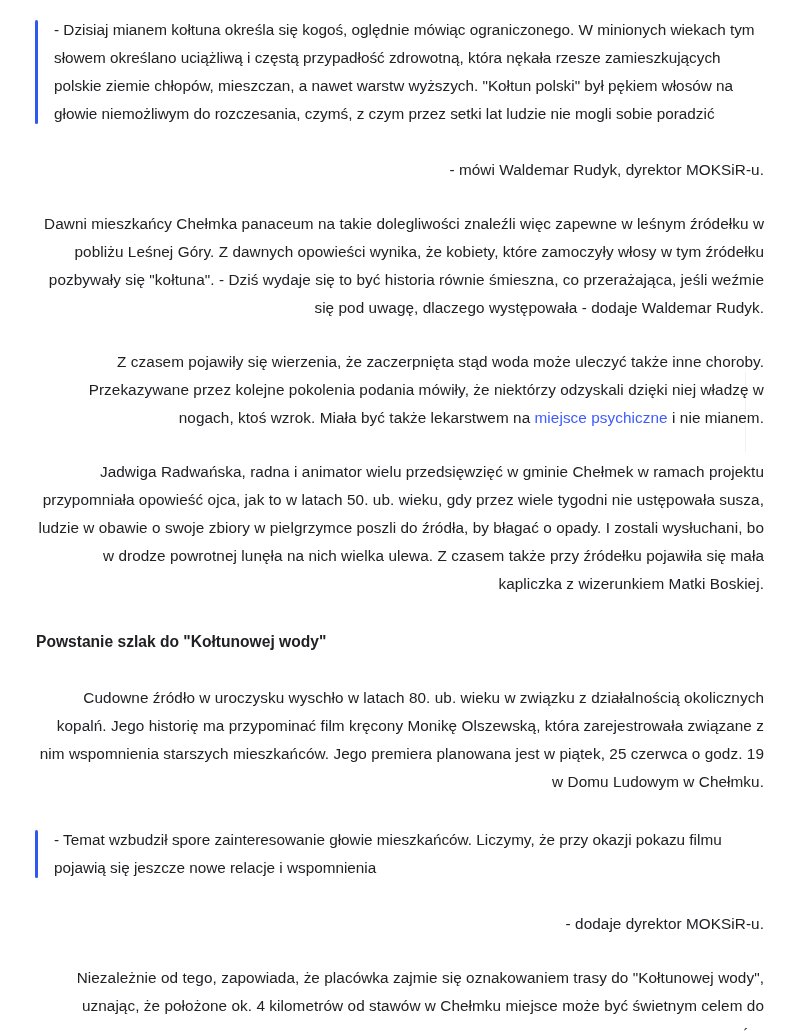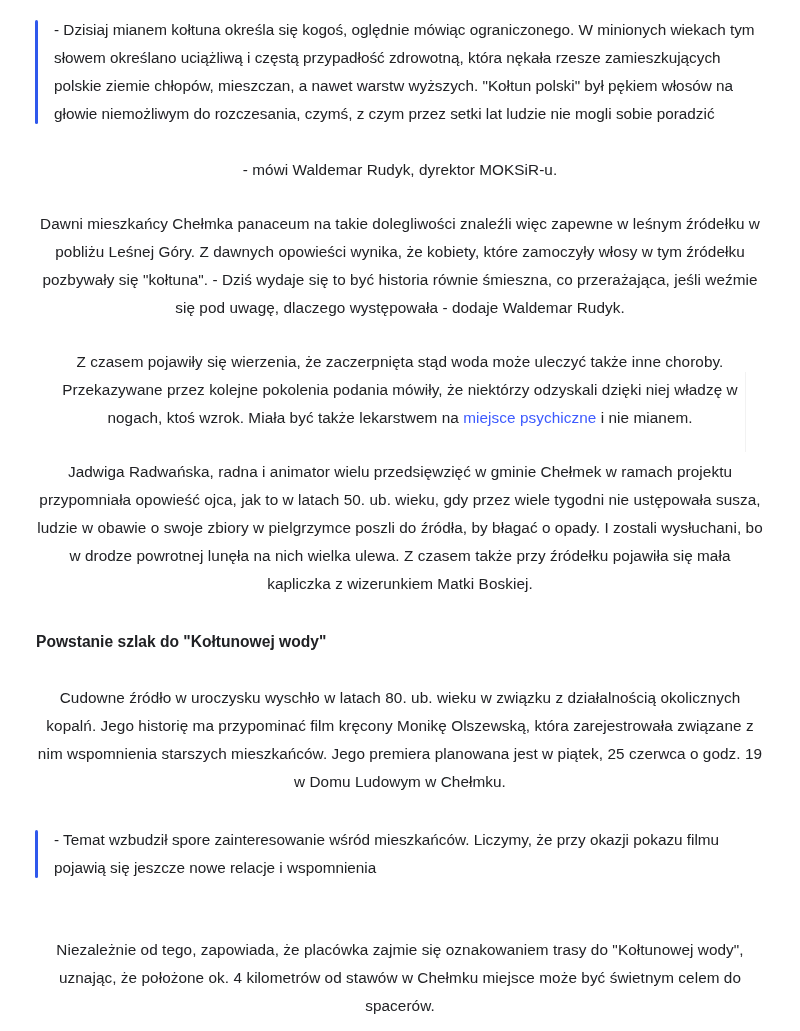--- a/index.html
+++ b/index.html
@@ -38,21 +38,21 @@
     top: 0;
     width: 800px;
   }
   p.para {
     margin: 0;
     padding: 0 36px 0 36px;
     font-size: 15.3px;
     line-height: 28px;
     color: #202124;
     letter-spacing: 0.005em;
-    text-align: center;
+    text-align: right;
   }
   .quote {
     position: relative;
     margin: 0;
     padding: 0 36px 0 54px;
     font-size: 15.3px;
     line-height: 28px;
     color: #202124;
   }
   .quote .bar {
@@ -121,24 +121,25 @@
     <h2 class="section-heading">Powstanie szlak do "Kołtunowej wody"</h2>
 
     <div class="sp-28"></div>
 
     <p class="para">Cudowne źródło w uroczysku wyschło w latach 80. ub. wieku w związku z działalnością okolicznych kopalń. Jego historię ma przypominać film kręcony Monikę Olszewską, która zarejestrowała związane z nim wspomnienia starszych mieszkańców. Jego premiera planowana jest w piątek, 25 czerwca o godz. 19 w Domu Ludowym w Chełmku.</p>
 
     <div class="sp-30"></div>
 
     <blockquote class="quote">
       <span class="bar"></span>
-      <span class="qtext">- Temat wzbudził spore zainteresowanie wśród mieszkańców. Liczymy, że przy okazji pokazu filmu pojawią się jeszcze nowe relacje i wspomnienia</span>
+      <span class="qtext">- Temat wzbudził spore zainteresowanie głowie mieszkańców. Liczymy, że przy okazji pokazu filmu pojawią się jeszcze nowe relacje i wspomnienia</span>
     </blockquote>
 
     <div class="sp-28"></div>
 
+    <p class="para">- dodaje dyrektor MOKSiR-u.</p>
 
     <div class="sp-26"></div>
 
     <p class="para">Niezależnie od tego, zapowiada, że placówka zajmie się oznakowaniem trasy do "Kołtunowej wody", uznając, że położone ok. 4 kilometrów od stawów w Chełmku miejsce może być świetnym celem do spacerów.</p>
 
   </div>
 </div>
 
 </body></html>

